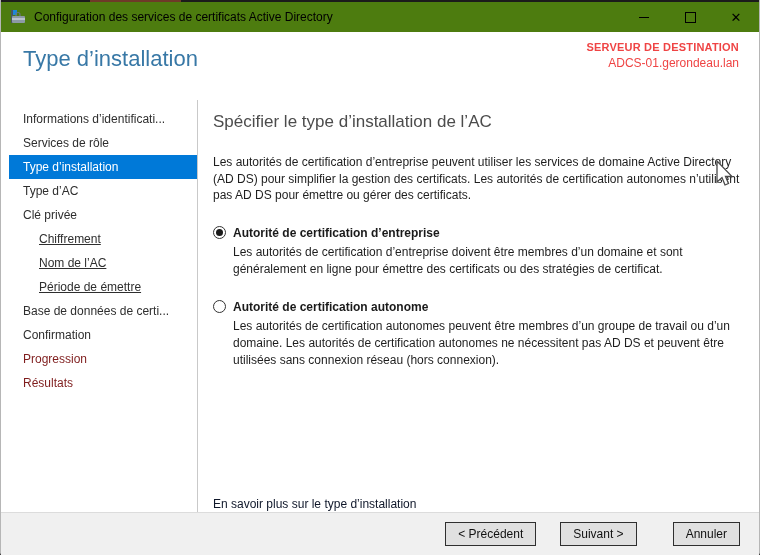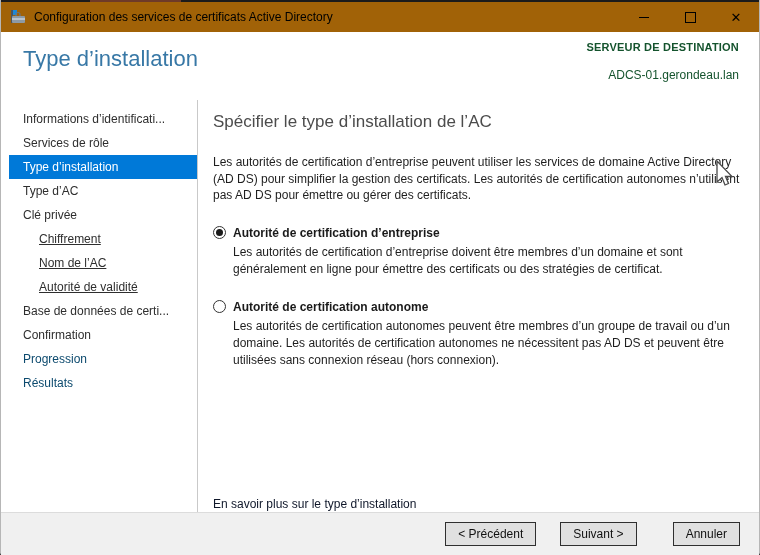--- a/index.html
+++ b/index.html
@@ -8,41 +8,41 @@
     font-family:"Liberation Sans","DejaVu Sans",sans-serif;
     background:#fff;position:relative;
     -webkit-font-smoothing:antialiased;
   }
   .window{width:760px;height:555px;position:relative;background:#fff;
     box-sizing:border-box;border-left:1px solid #b6b6b6;border-right:1px solid #b6b6b6;border-bottom:2px solid #1c1c1c;}
   
   .top-strip{height:2px;background:#1b1b1b;position:relative;}
   .top-strip .brown{position:absolute;left:89px;top:0;width:91px;height:2px;background:#6e3a28;}
   
-  .titlebar{height:30px;background:#a16207;display:flex;align-items:center;}
+  .titlebar{height:30px;background:#4d7c0f;display:flex;align-items:center;}
   .titlebar .app-icon{width:16px;height:16px;margin:0 8px 0 9px;position:relative;flex:0 0 auto;}
   .titlebar .title{font-size:12px;color:#000;flex:1 1 auto;white-space:nowrap;}
   .win-controls{display:flex;height:30px;flex:0 0 auto;}
   .win-btn{width:46px;height:30px;display:flex;align-items:center;justify-content:center;cursor:default;}
   .glyph-min{width:10px;height:0;border-bottom:1px solid #000;display:block;}
   .glyph-max{width:9px;height:9px;border:1px solid #000;display:block;}
   .glyph-close{font-size:13px;color:#000;line-height:1;}
   
   .header{height:68px;position:relative;background:#fff;}
   .page-title{position:absolute;left:22px;top:14px;font-size:22px;font-weight:normal;color:#3878a6;margin:0;letter-spacing:0;}
-  .server-block{position:absolute;right:20px;top:9px;text-align:right;color:#14532d;}
+  .server-block{position:absolute;right:20px;top:9px;text-align:right;color:#ef4444;}
   .server-label{font-size:11px;font-weight:bold;letter-spacing:.2px;}
-  .server-name{font-size:12px;margin-top:15px;}
+  .server-name{font-size:12px;margin-top:3px;}
   
   .body{height:412px;display:flex;}
   .sidebar{width:197px;box-sizing:border-box;border-right:1px solid #c9c9c9;padding-top:7px;flex:0 0 auto;}
   .nav-item{height:24px;line-height:24px;font-size:12px;color:#2e2e2e;padding-left:22px;white-space:nowrap;cursor:default;}
   .nav-item.indent{padding-left:38px;text-decoration:underline;}
   .nav-item.sel{background:#0079d8;color:#fff;margin-left:8px;padding-left:14px;}
-  .nav-item.dis{color:#0c4a6e;}
+  .nav-item.dis{color:#7f1d1d;}
   .main{flex:1 1 auto;position:relative;padding:8px 18px 0 15px;box-sizing:border-box;}
   .content-heading{font-size:17px;font-weight:normal;color:#4c4c4c;margin:4px 0 0 0;}
   .intro{font-size:12px;color:#1e1e1e;line-height:1.38;margin-top:22px;width:540px;}
   .option{margin-top:22px;}
   .option-head{display:flex;align-items:center;font-weight:bold;}
   .radio{width:13px;height:13px;border:1px solid #333;border-radius:50%;box-sizing:border-box;background:#fff;position:relative;flex:0 0 auto;margin-right:7px;}
   .radio.checked::after{content:"";position:absolute;left:2px;top:2px;width:7px;height:7px;border-radius:50%;background:#1a1a1a;}
   .option-label{font-size:12px;color:#1a1a1a;}
   .option-desc{font-size:12px;color:#1e1e1e;line-height:1.42;margin:4px 0 0 20px;width:500px;}
   .learn-more{position:absolute;left:15px;bottom:1px;font-size:12px;color:#0f172a;text-decoration:none;cursor:pointer;}
@@ -101,21 +101,21 @@
   <div class="body">
 
     <nav class="sidebar">
       <div class="nav-item">Informations d’identificati...</div>
       <div class="nav-item">Services de rôle</div>
       <div class="nav-item sel">Type d’installation</div>
       <div class="nav-item">Type d’AC</div>
       <div class="nav-item">Clé privée</div>
       <div class="nav-item indent">Chiffrement</div>
       <div class="nav-item indent">Nom de l’AC</div>
-      <div class="nav-item indent">Autorité de validité</div>
+      <div class="nav-item indent">Période de émettre</div>
       <div class="nav-item">Base de données de certi...</div>
       <div class="nav-item">Confirmation</div>
       <div class="nav-item dis">Progression</div>
       <div class="nav-item dis">Résultats</div>
     </nav>
 
     <main class="main">
       <h2 class="content-heading">Spécifier le type d’installation de l’AC</h2>
 
       <p class="intro">Les autorités de certification d’entreprise peuvent utiliser les services de domaine Active Directory (AD DS) pour simplifier la gestion des certificats. Les autorités de certification autonomes n’utilisent pas AD DS pour émettre ou gérer des certificats.</p>

